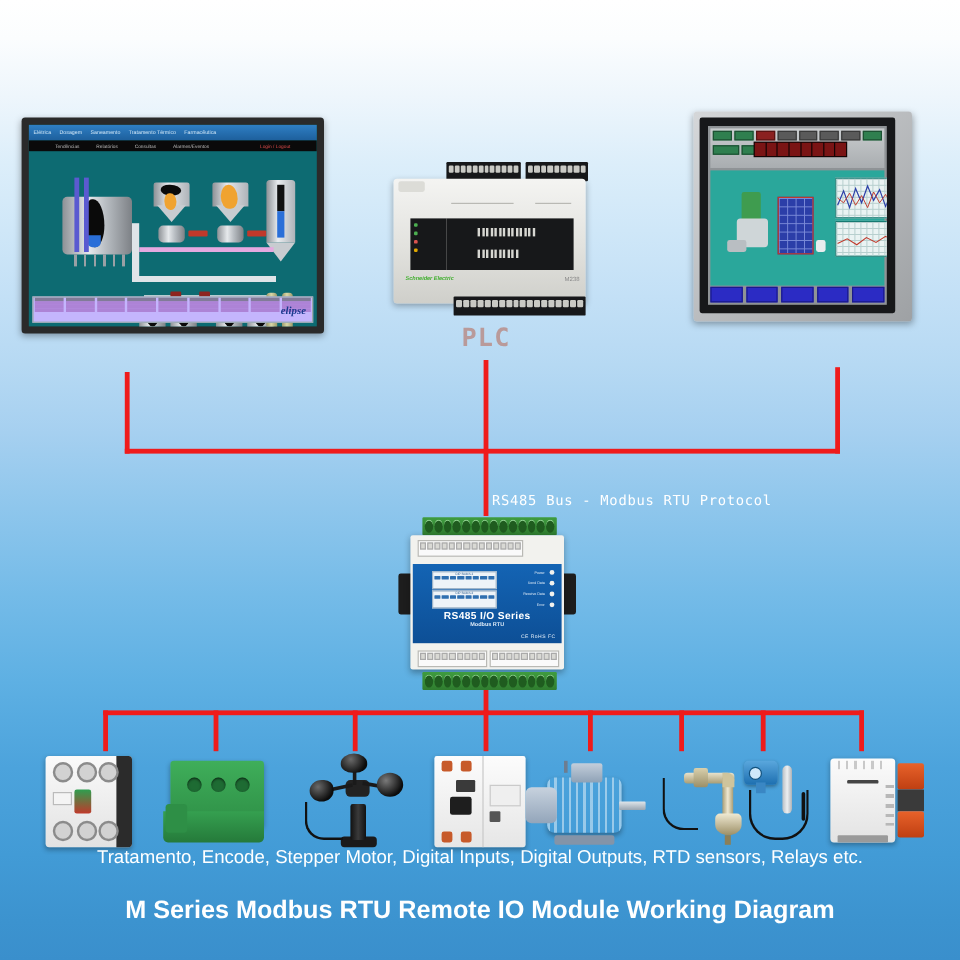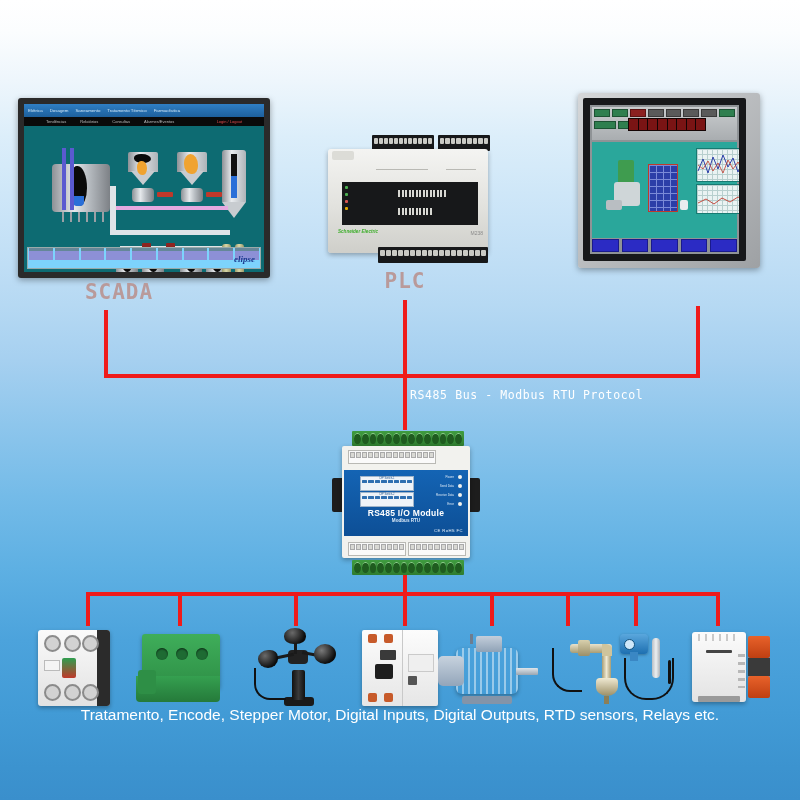--- a/index.html
+++ b/index.html
@@ -51,21 +51,21 @@
   }
   .hopper{position:absolute;}
   .hopper .body{position:absolute;left:0;top:0;width:100%;height:58%;
     background:linear-gradient(90deg,#8d9196,#e6e9ec 40%,#aeb3b8);border-radius:2px 2px 0 0;}
   .pipe{position:absolute;background:#dfe4e8;}
   .pipe-pink{background:#e5a9e0;}
   .pipe-blue{background:#5a5ad0;}
   .blob{position:absolute;background:#0a0a0a;border-radius:40% 55% 45% 50%;}
   .scada-table{
     position:absolute;left:3px;right:3px;bottom:3px;height:20px;
-    background:#7dd3fc;border:1px solid #9aa;overflow:hidden;
+    background:#c4b5fd;border:1px solid #9aa;overflow:hidden;
   }
   .scada-table .row{display:flex;height:3px;}
   .scada-table .row i{flex:1;margin:0 1px;background:#9b59b6;opacity:.55;}
   .scada-table .row.hdr i{background:#555;opacity:.6;}
   .elipse-logo{position:absolute;right:5px;bottom:4px;font-size:9px;color:#1b3a8f;
     font-style:italic;font-weight:bold;font-family:"Liberation Serif",serif;}
   
   #plc-device{position:absolute;left:320px;top:135px;width:175px;height:130px;}
   .plc-case{
     position:absolute;left:8px;top:14px;width:160px;height:104px;
@@ -273,21 +273,20 @@
               <i></i>
               <i></i>
               <i></i>
               <i></i>
             </div>
           <div class="elipse-logo">elipse</div>
         </div>
       </div>
     </div>
   </div>
-  <div class="dev-label" style="left:64px;top:280px;width:110px;font-size:21px;">SCADA</div>
 
   <div id="plc-device">
     <div class="plc-term" style="left:52px;top:0;width:62px;height:16px;">
       <div class="pins">
           <i></i>
           <i></i>
           <i></i>
           <i></i>
           <i></i>
           <i></i>
@@ -449,21 +448,21 @@
           </div>
         </div>
       </div>
     </div>
   </div>
 
   <div class="wire wire-v" style="left:104px;top:310px;height:68px;"></div>
   <div class="wire wire-v" style="left:403px;top:300px;height:130px;"></div>
   <div class="wire wire-v" style="left:696px;top:306px;height:72px;"></div>
   <div class="wire wire-h" style="left:104px;top:374px;width:596px;"></div>
-  <div class="bus-label" style="left:410px;top:388px;">RS485 Bus - Modbus RTU Protocol</div>
+  <div class="bus-label" style="left:410px;top:410px;">RS485 Bus - Modbus RTU Protocol</div>
 
   <div id="io-module">
     <div class="io-screwstrip" style="left:22px;top:3px;width:112px;height:15px;">
       <i></i>
         <i></i>
         <i></i>
         <i></i>
         <i></i>
         <i></i>
         <i></i>
@@ -529,21 +528,21 @@
 
         <div class="io-ledtxt" style="right:14px;top:5px;">Power</div>
         <div class="io-led" style="right:6px;top:5px;"></div>
         <div class="io-ledtxt" style="right:14px;top:14px;">Send Data</div>
         <div class="io-led" style="right:6px;top:14px;"></div>
         <div class="io-ledtxt" style="right:14px;top:23px;">Receive Data</div>
         <div class="io-led" style="right:6px;top:23px;"></div>
         <div class="io-ledtxt" style="right:14px;top:32px;">Error</div>
         <div class="io-led" style="right:6px;top:32px;"></div>
 
-        <div class="io-title">RS485 I/O Module</div>
+        <div class="io-title">RS485 I/O Series</div>
         <div class="io-sub">Modbus RTU</div>
         <div class="io-certs">CE RoHS FC</div>
       </div>
 
       <div class="io-termwhite" style="left:6px;top:96px;width:56px;height:12px;">
         <div class="pins">
             <i></i>
             <i></i>
             <i></i>
             <i></i>
@@ -681,14 +680,15 @@
     <div style="position:absolute;left:6px;top:6px;width:42px;height:7px;background:repeating-linear-gradient(90deg,#c9c9c9 0 2px,transparent 2px 7px);"></div>
     <div style="position:absolute;left:14px;top:22px;width:26px;height:3px;background:#444;border-radius:1px;"></div>
     <div style="position:absolute;left:46px;top:26px;width:7px;height:34px;background:repeating-linear-gradient(180deg,#b8b8b8 0 3px,transparent 3px 8px);"></div>
     <div style="position:absolute;left:6px;bottom:4px;width:42px;height:6px;background:#9a9a9a;border-radius:1px;"></div>
     <div style="position:absolute;left:56px;top:8px;width:22px;height:22px;background:linear-gradient(180deg,#e8622a,#bf3f12);border-radius:2px;"></div>
     <div style="position:absolute;left:56px;top:30px;width:22px;height:18px;background:#3a3a3a;"></div>
     <div style="position:absolute;left:56px;top:48px;width:22px;height:22px;background:linear-gradient(180deg,#e8622a,#bf3f12);border-radius:2px;"></div>
   </div>
 
   <div class="cap-text">Tratamento, Encode, Stepper Motor, Digital Inputs, Digital Outputs, RTD  sensors, Relays etc.</div>
+  <div class="title-text">M Series Modbus RTU Remote IO Module Working Diagram</div>
 
 </div>
 
 </body></html>

